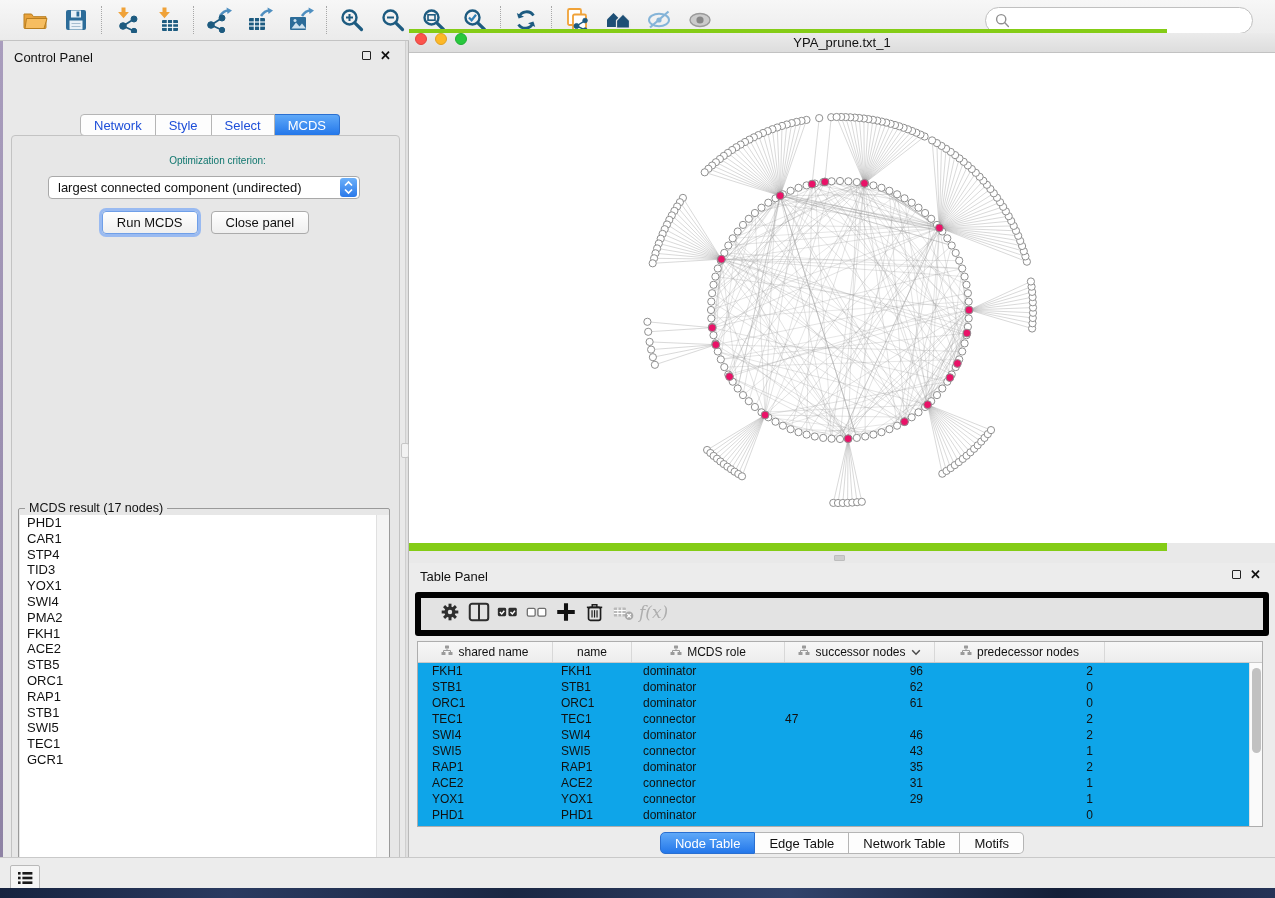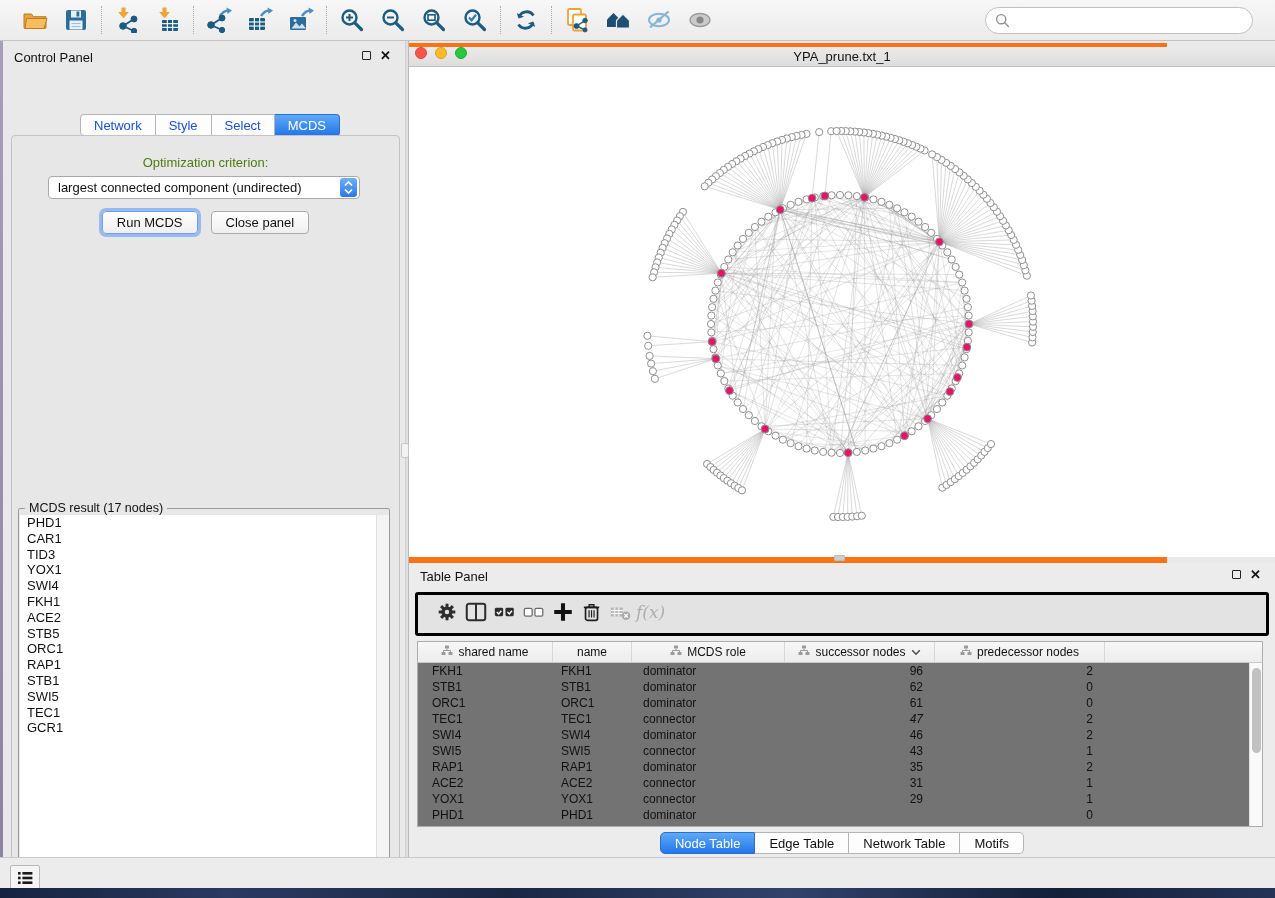--- a/index.html
+++ b/index.html
@@ -35,21 +35,21 @@
 
   .cp-tabs { position:absolute; left:77px; top:73px; display:flex; height:22px; }
   .cp-tab { height:22px; padding:0 13px; background:#fdfdfd; border:1px solid #b5b5b5; border-left:none;
     font-size:13px; color:#1d4ed8; display:flex; align-items:center; cursor:pointer; }
   .cp-tab:first-child { border-left:1px solid #b5b5b5; border-radius:4px 0 0 4px; }
   .cp-tab:last-child { border-radius:0 4px 4px 0; }
   .cp-tab.active { background:linear-gradient(#5fa9f8,#2377ea); border-color:#2a6fd0; color:#fff; }
 
   .cp-content { position:absolute; left:8px; top:94px; width:389px; height:757px;
     background:#e7e7e7; border:1px solid #c3c3c3; border-radius:4px; }
-  .opt-label { position:absolute; left:0; top:19px; width:100%; text-align:center; font-size:13px; color:#4d7c0f; }
+  .opt-label { position:absolute; left:12px; top:19px; width:100%; text-align:center; font-size:10px; color:#0f766e; }
   .dropdown { position:absolute; left:36px; top:40px; width:312px; height:23px; background:#fff;
     border:1px solid #a9a9a9; border-radius:4px; display:flex; align-items:center; cursor:pointer; }
   .dropdown .dd-text { flex:1; font-size:13px; color:#111; padding-left:9px; white-space:nowrap; overflow:hidden; }
   .dd-stepper { width:17px; height:19px; margin-right:2px; border-radius:3px;
     background:linear-gradient(#6cb0f9,#2a79ea); display:flex; align-items:center; justify-content:center; }
   .cp-buttons { position:absolute; left:0; top:75px; width:100%; display:flex; justify-content:center; gap:13px; }
   .btn { height:23px; padding:0 14px; background:linear-gradient(#ffffff,#efefef);
     border:1px solid #ababab; border-radius:4px; font-size:13px; color:#111; cursor:pointer;
     font-family:"Liberation Sans",sans-serif; }
   .btn.focused { box-shadow:0 0 0 3px rgba(90,150,250,.55); border-color:#6f9fe8; }
@@ -62,40 +62,40 @@
     overflow:hidden; }
   .mcds-scroll { position:absolute; right:0; top:0; width:13px; height:100%; background:#f4f4f4; border-left:1px solid #e0e0e0; }
   .mcds-item { font-size:13px; color:#111; line-height:15.8px; padding-left:7px; }
 
   
   .v-split { position:absolute; left:405px; top:41px; width:4px; height:816px; background:#e0e0e0; border-left:1px solid #cfcfcf; border-right:1px solid #b9b9b9; }
   .v-split-handle { position:absolute; left:401px; top:443px; width:8px; height:15px; background:#f2f2f2; border:1px solid #c6c6c6; border-radius:2px; }
   .h-split-handle { position:absolute; left:834px; top:555px; width:11px; height:6px; background:#cdcdcd; border:1px solid #bdbdbd; border-radius:1px; }
 
   
-  .network-panel { position:absolute; left:409px; top:43px; width:758px; height:522px; background:#f97316; }
+  .network-panel { position:absolute; left:409px; top:29px; width:758px; height:522px; background:#84cc16; }
   .net-titlebar { position:absolute; left:0; top:4px; width:866px; height:20px;
     background:linear-gradient(#ebebeb,#dddddd); border-bottom:1px solid #c2c2c2;
     display:flex; align-items:center; }
   .lights { position:absolute; left:6px; top:4px; display:flex; gap:8px; }
   .light { width:12px; height:12px; border-radius:50%; }
   .light.red { background:#fc544d; border:1px solid #e0443e; }
   .light.yellow { background:#fdb827; border:1px solid #e0a021; }
   .light.green { background:#28c83d; border:1px solid #1fae32; }
   .net-title { width:100%; text-align:center; font-size:13px; color:#111; }
   .net-canvas { position:absolute; left:0; top:24px; width:866px; height:490px; background:#fff; }
 
   
   .table-panel { position:absolute; left:409px; top:563px; width:866px; height:294px; background:#ececec; }
   .tp-toolbar { position:absolute; left:6px; top:29px; width:854px; height:44px; background:#e3e3e3;
-    border:3px solid #000000; border-radius:3px; display:flex; align-items:center; gap:5px; padding-left:17px; }
+    border:6px solid #000000; border-radius:3px; display:flex; align-items:center; gap:5px; padding-left:17px; }
   .tp-btn { width:24px; height:24px; display:flex; align-items:center; justify-content:center; cursor:pointer; }
   .tp-btn.disabled { cursor:default; }
 
-  .node-table { position:absolute; left:8px; top:78px; width:846px; height:186px; background:#737373; border:1px solid #adadad; }
+  .node-table { position:absolute; left:8px; top:78px; width:846px; height:186px; background:#0ea5e9; border:1px solid #adadad; }
   .nt-header { display:flex; height:21px; background:linear-gradient(#f7f7f7,#ededed); border-bottom:1px solid #c9c9c9; }
   .nt-th { display:flex; align-items:center; justify-content:center; gap:5px; border-right:1px solid #d8d8d8;
     font-size:12px; color:#111; position:relative; }
   .nt-body { position:relative; }
   .nt-row { display:flex; height:16px; }
   .nt-cell { font-size:12px; color:#111; line-height:16px; white-space:nowrap; overflow:hidden; }
   .nt-scroll { position:absolute; right:0; top:21px; width:13px; height:163px; background:#fafafa; border-left:1px solid #e2e2e2; }
   .nt-thumb { position:absolute; left:1.5px; top:5px; width:9px; height:85px; background:#c1c1c1; border-radius:5px; }
 
   .tp-tabs { position:absolute; left:0; top:269px; width:866px; display:flex; justify-content:center; }
@@ -357,23 +357,25 @@
       </div>
       <div class="cp-buttons">
         <button class="btn focused">Run MCDS</button>
         <button class="btn">Close panel</button>
       </div>
       <div class="group-box">
         <span class="group-label">MCDS result (17 nodes)</span>
         <div class="mcds-list" id="mcds-list">
             <div class="mcds-item">PHD1</div>
             <div class="mcds-item">CAR1</div>
+            <div class="mcds-item">STP4</div>
             <div class="mcds-item">TID3</div>
             <div class="mcds-item">YOX1</div>
             <div class="mcds-item">SWI4</div>
+            <div class="mcds-item">PMA2</div>
             <div class="mcds-item">FKH1</div>
             <div class="mcds-item">ACE2</div>
             <div class="mcds-item">STB5</div>
             <div class="mcds-item">ORC1</div>
             <div class="mcds-item">RAP1</div>
             <div class="mcds-item">STB1</div>
             <div class="mcds-item">SWI5</div>
             <div class="mcds-item">TEC1</div>
             <div class="mcds-item">GCR1</div>
             <div class="mcds-scroll"></div>
@@ -1178,21 +1180,21 @@
             <div class="nt-cell" style="width: 135px; text-align: left; padding-left: 14px;">ORC1</div>
             <div class="nt-cell" style="width: 79px; text-align: left; padding-left: 8px;">ORC1</div>
             <div class="nt-cell" style="width: 153px; text-align: left; padding-left: 11px;">dominator</div>
             <div class="nt-cell" style="width: 150px; text-align: right; padding-right: 12px;">61</div>
             <div class="nt-cell" style="width: 170px; text-align: right; padding-right: 12px;">0</div>
           </div>
           <div class="nt-row">
             <div class="nt-cell" style="width: 135px; text-align: left; padding-left: 14px;">TEC1</div>
             <div class="nt-cell" style="width: 79px; text-align: left; padding-left: 8px;">TEC1</div>
             <div class="nt-cell" style="width: 153px; text-align: left; padding-left: 11px;">connector</div>
-            <div class="nt-cell" style="width: 150px; text-align: right; padding-right: 12px; font-style: italic;">47</div>
+            <div class="nt-cell" style="width: 150px; padding-right: 12px;">47</div>
             <div class="nt-cell" style="width: 170px; text-align: right; padding-right: 12px;">2</div>
           </div>
           <div class="nt-row">
             <div class="nt-cell" style="width: 135px; text-align: left; padding-left: 14px;">SWI4</div>
             <div class="nt-cell" style="width: 79px; text-align: left; padding-left: 8px;">SWI4</div>
             <div class="nt-cell" style="width: 153px; text-align: left; padding-left: 11px;">dominator</div>
             <div class="nt-cell" style="width: 150px; text-align: right; padding-right: 12px;">46</div>
             <div class="nt-cell" style="width: 170px; text-align: right; padding-right: 12px;">2</div>
           </div>
           <div class="nt-row">

